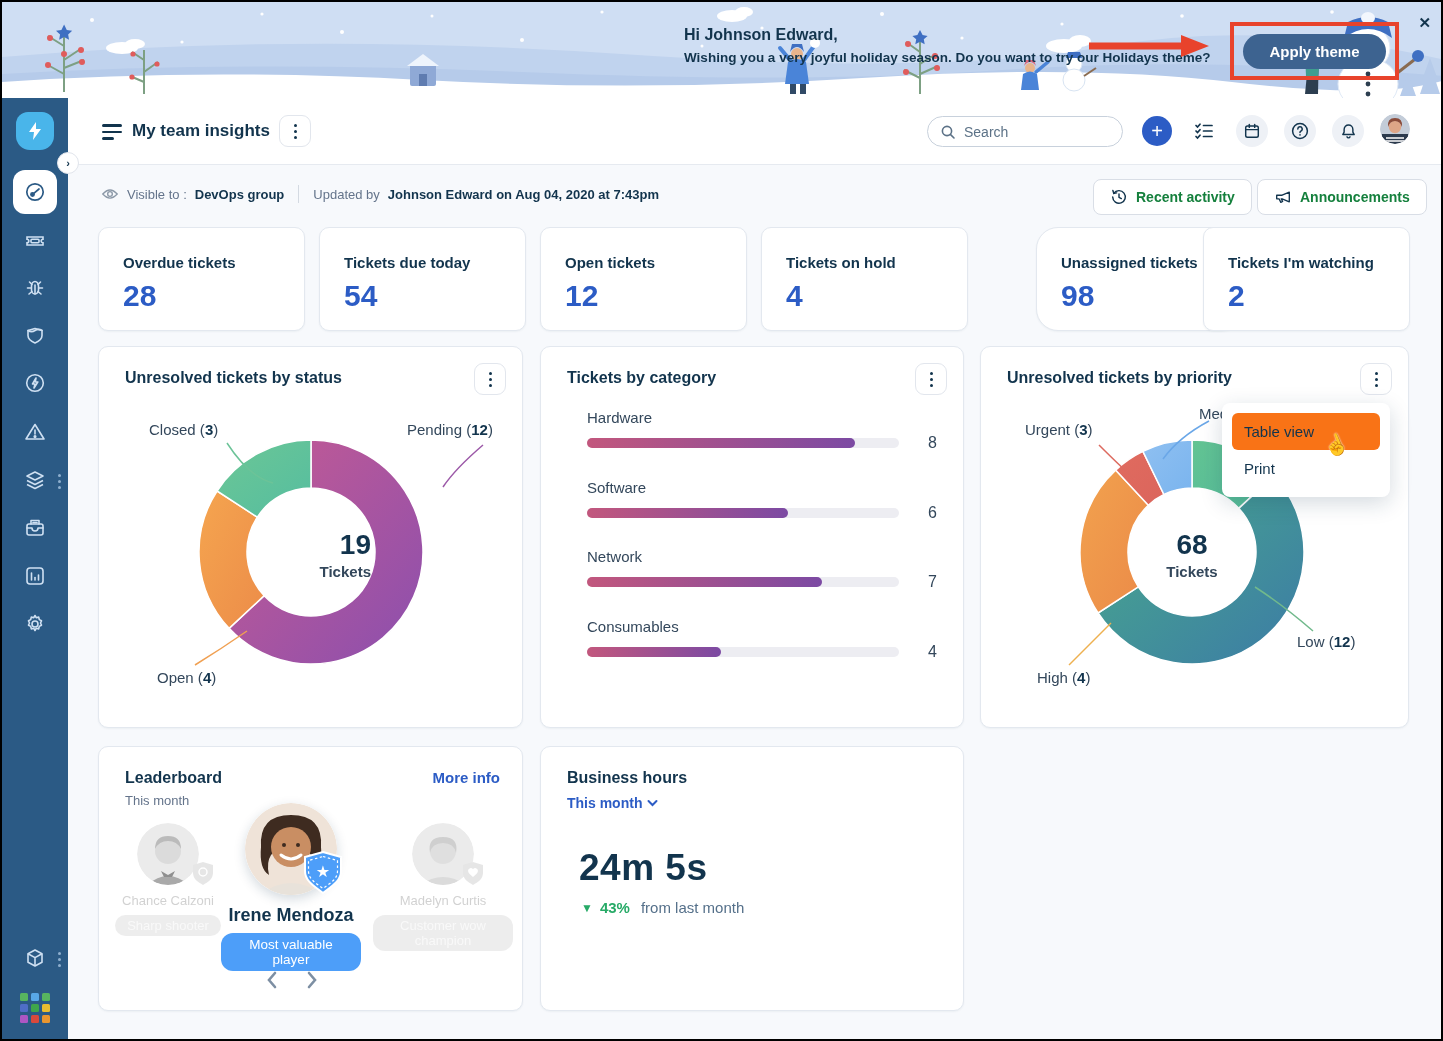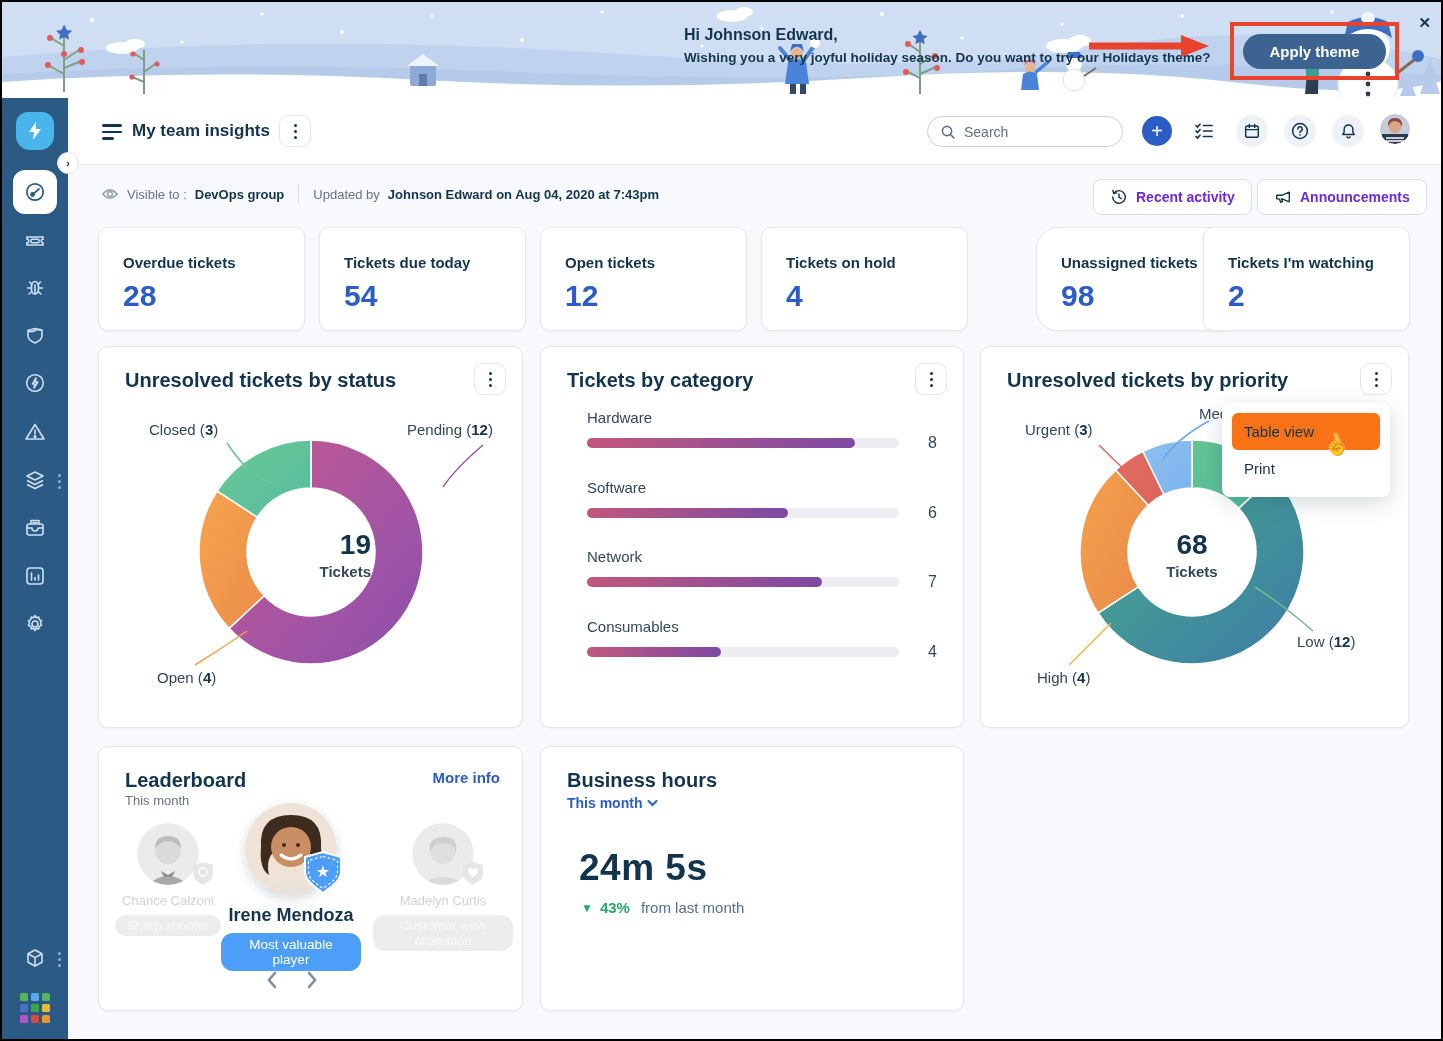--- a/index.html
+++ b/index.html
@@ -44,29 +44,29 @@
   .plus-btn { position:absolute; left:1074px; top:18px; width:30px; height:30px; border-radius:50%; background:#2c5cc5; color:#fff; font-size:20px; line-height:28px; text-align:center; border:none; cursor:pointer; }
   .tb-icon { position:absolute; top:17px; width:32px; height:32px; border-radius:50%; display:flex; align-items:center; justify-content:center; cursor:pointer; }
   .tb-icon.bg { background:#eef1f6; }
   .avatar { position:absolute; left:1312px; top:16px; width:30px; height:30px; border-radius:50%; overflow:hidden; cursor:pointer; }
 
   
   .content { position:absolute; left:66px; top:164px; right:0; bottom:0; background:#f7f9fc; }
   .meta { position:absolute; left:33px; top:19px; display:flex; align-items:center; gap:8px; font-size:13px; color:#64748b; }
   .meta b { color:#12344d; }
   .meta .sep { width:1px; height:18px; background:#d4dae2; margin:0 6px; }
-  .act-btn { position:absolute; top:13px; height:36px; background:#fff; border:1px solid #d9dee6; border-radius:8px; display:flex; align-items:center; gap:8px; padding:0 16px; font-size:14px; font-weight:600; color:#6d28d9; cursor:pointer; }
+  .act-btn { position:absolute; top:13px; height:36px; background:#fff; border:1px solid #d9dee6; border-radius:8px; display:flex; align-items:center; gap:8px; padding:0 16px; font-size:14px; font-weight:600; color:#15803d; cursor:pointer; }
 
   .card { position:absolute; background:#fff; border:1px solid #e3e8ef; border-radius:10px; box-shadow:0 1px 2px rgba(18,52,77,.05); }
   .stat-card { top:61px; width:207px; height:104px; padding:26px 24px 0; cursor:default; }
   .stat-label { font-size:15px; font-weight:bold; color:#12344d; }
   .stat-value { font-size:30px; font-weight:bold; color:#2c5cc5; margin-top:8px; }
 
   .chart-card { top:180px; height:382px; }
-  .card-title { position:absolute; left:26px; top:22px; font-size:20px; font-weight:bold; color:#12344d; }
+  .card-title { position:absolute; left:26px; top:22px; font-size:16px; font-weight:bold; color:#12344d; }
   .card-kebab { position:absolute; right:16px; top:16px; }
 
   .donut-wrap { position:absolute; }
   .donut-center { position:absolute; text-align:center; width:120px; }
   .donut-center .v { font-size:28px; font-weight:bold; color:#12344d; }
   .donut-center .l { font-size:15px; color:#33475b; margin-top:2px;font-weight:bold; }
   .dlabel { position:absolute; font-size:15px; color:#33475b; white-space:nowrap; }
   .dlabel b { color:#12344d; }
   .leaders { position:absolute; inset:0; pointer-events:none; }
 

